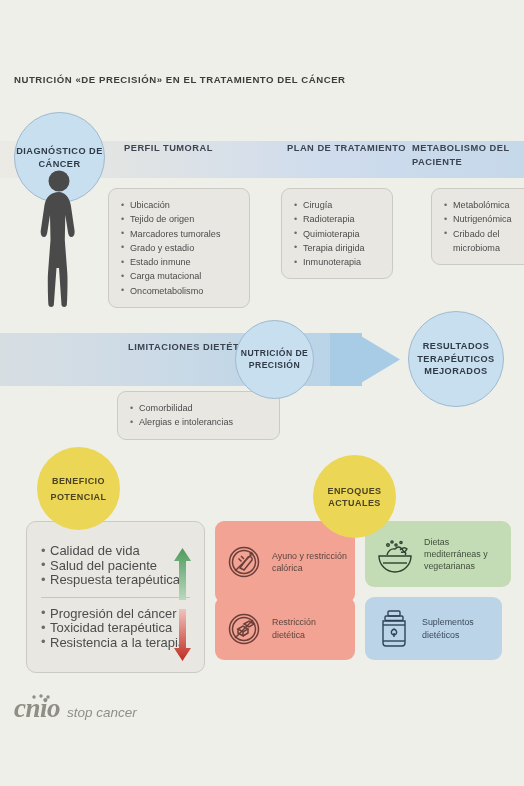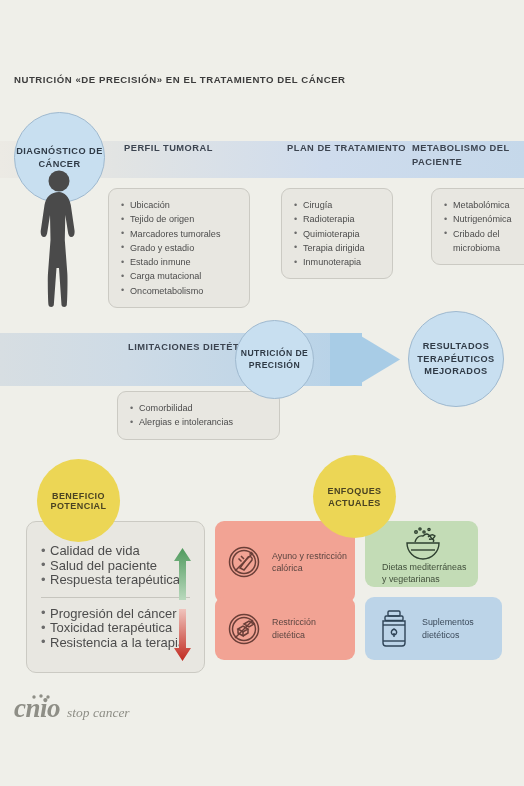--- a/index.html
+++ b/index.html
@@ -40,21 +40,21 @@
     position: absolute; border-radius: 50%;
     display: flex; align-items: center; justify-content: center;
     text-align: center; font-weight: bold; letter-spacing: 0.45px;
   }
   .circ-blue { background: #c8dff0; border: 1px solid #9fb9cf; color: #2f3a46; }
   .circ-yellow { background: #ecd655; color: #4a4322; }
 
   .c-diag { left: 14px; top: 112px; width: 91px; height: 91px; font-size: 9.2px; line-height: 12.5px; }
   .c-nutr { left: 235px; top: 320px; width: 79px; height: 79px; font-size: 8.6px; line-height: 11.5px; z-index: 6; }
   .c-res  { left: 408px; top: 311px; width: 96px; height: 96px; font-size: 9.2px; line-height: 12.5px; z-index: 6; }
-  .c-benef { left: 37px; top: 459px; width: 83px; height: 83px; font-size: 9px; line-height: 10px; z-index: 6; }
+  .c-benef { left: 37px; top: 447px; width: 83px; height: 83px; font-size: 9px; line-height: 16px; z-index: 6; }
   .c-enfoq { left: 313px; top: 455px; width: 83px; height: 83px; font-size: 9px; line-height: 12px; z-index: 6; }
 
   
   .silhouette { position: absolute; left: 28px; top: 168px; width: 62px; height: 140px; }
 
   
   .bbox {
     position: absolute; background: #e8e7e1;
     border: 1px solid #cbcac3; border-radius: 9px;
     padding: 9px 11px 9px 12px;
@@ -120,34 +120,34 @@
   }
   .card-icon { flex: 0 0 auto; }
   .card-red   { background: #f2a394; }
   .card-green { background: #c3dcb6; }
   .card-blue  { background: #bcd4e8; }
   .lbl-dark-red  { color: #5b4540; }
   .lbl-dark-green{ color: #42503c; }
   .lbl-dark-blue { color: #3b4a5a; }
 
   .cd-ayuno  { left: 215px; top: 521px; width: 140px; height: 82px; }
-  .cd-dietas { left: 365px; top: 521px; width: 113px; height: 66px; flex-direction: column; }
+  .cd-dietas { left: 365px; top: 521px; width: 146px; height: 66px; }
   .cd-restr  { left: 215px; top: 597px; width: 140px; height: 63px; }
   .cd-supl   { left: 365px; top: 597px; width: 137px; height: 63px; }
 
   
   .logo { position: absolute; left: 14px; top: 693px; display: flex; align-items: baseline; text-align: center; }
   .logo-cnio {
     font-family: "Liberation Serif", serif; font-style: italic;
     font-size: 27px; font-weight: bold; color: #8e8e86; letter-spacing: -0.5px;
     position: relative;
   }
   .logo-dots { position: absolute; left: 17px; top: 1px; width: 22px; height: 6px; }
   .logo-tag {
-    font-family: Liberation Serif, serif; font-style: italic;
+    font-family: Liberation Sans, sans-serif; font-style: italic;
     font-size: 13.5px; color: #8e8e86; margin-left: 7px;
   }
 </style>
 </head>
 <body>
 
 <div id="infographic">
 
   <div class="title">NUTRICIÓN «DE PRECISIÓN» EN EL TRATAMIENTO DEL CÁNCER</div>
 

